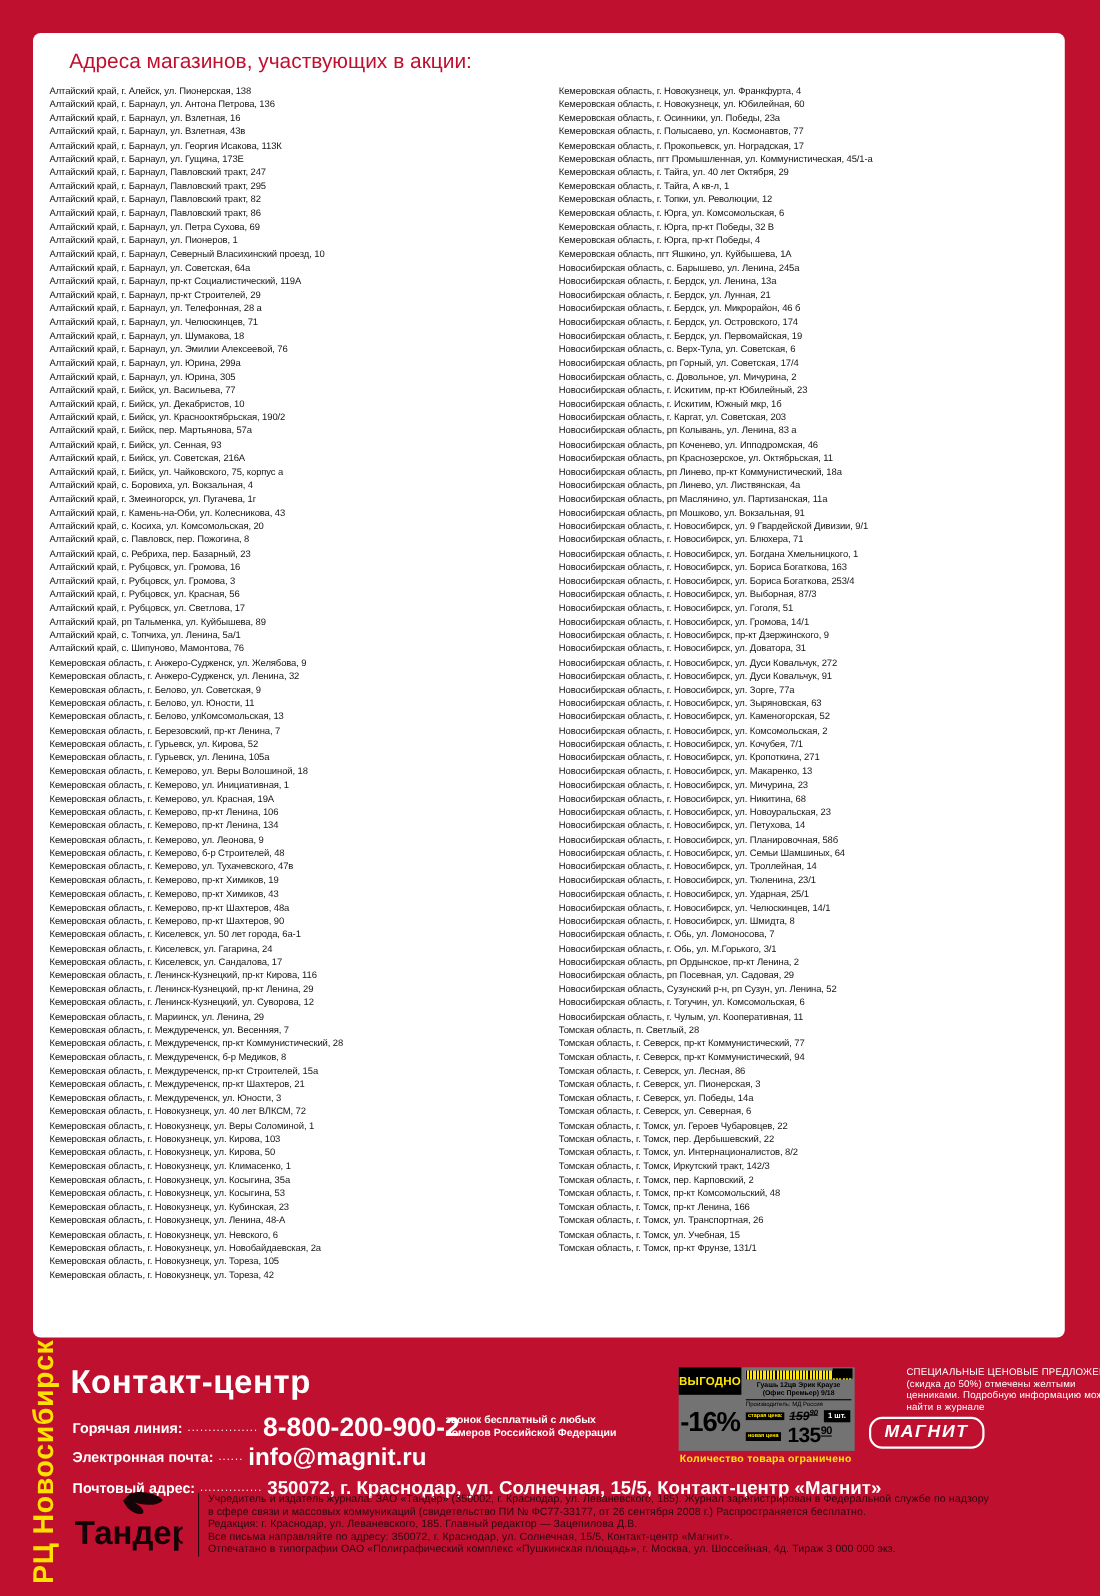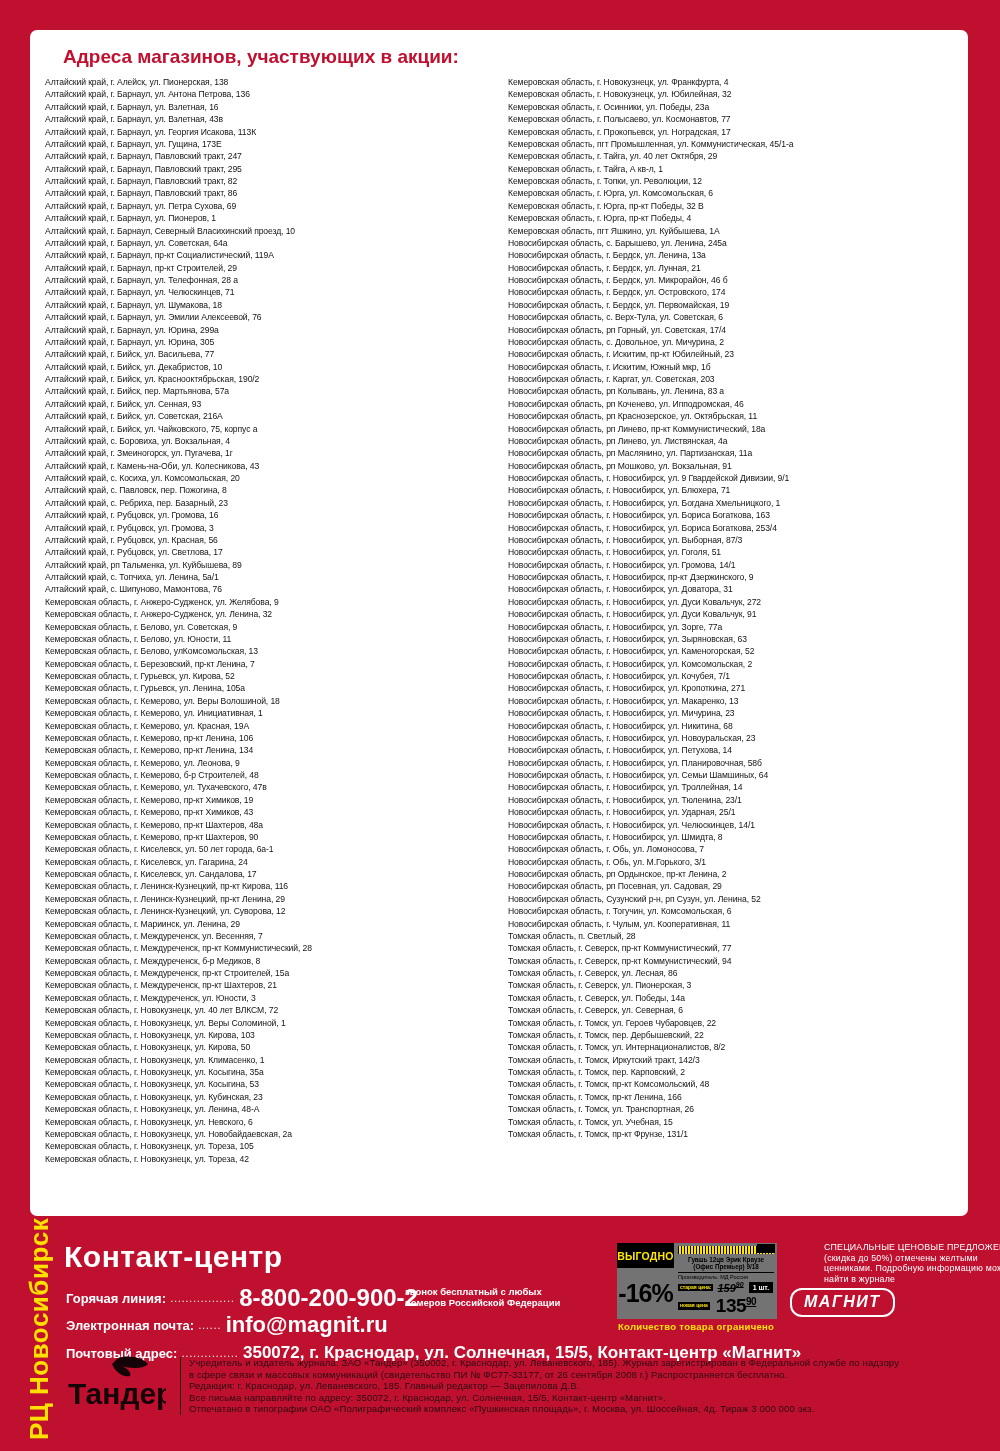--- a/index.html
+++ b/index.html
@@ -8,21 +8,21 @@
     background:#c01030;
     font-family:"Liberation Sans","DejaVu Sans",sans-serif;
   }
   
   .panel{
     position:absolute;left:30px;top:30px;width:938px;height:1186px;
     background:#ffffff;border-radius:7px;
   }
   .page-title{
     position:absolute;left:33px;top:16px;
-    color:#c01030;font-size:19px;font-weight:bold;letter-spacing:0px;
+    color:#c01030;font-size:19px;font-weight:normal;letter-spacing:0px;
   }
   .addr-col{
     position:absolute;top:46px;width:462px;
     font-size:8.6px;line-height:12.38px;color:#141414;
     letter-spacing:-0.1px;white-space:nowrap;
   }
   .addr-col.left{left:15px;}
   .addr-col.right{left:478px;}
   
   .footer{position:absolute;left:0;top:1216px;width:1000px;height:235px;}
@@ -202,21 +202,21 @@
       <div>Кемеровская область, г. Новокузнецк, ул. Косыгина, 53</div>
       <div>Кемеровская область, г. Новокузнецк, ул. Кубинская, 23</div>
       <div>Кемеровская область, г. Новокузнецк, ул. Ленина, 48-А</div>
       <div>Кемеровская область, г. Новокузнецк, ул. Невского, 6</div>
       <div>Кемеровская область, г. Новокузнецк, ул. Новобайдаевская, 2а</div>
       <div>Кемеровская область, г. Новокузнецк, ул. Тореза, 105</div>
       <div>Кемеровская область, г. Новокузнецк, ул. Тореза, 42</div>
     </div>
   <div class="addr-col right">
       <div>Кемеровская область, г. Новокузнецк, ул. Франкфурта, 4</div>
-      <div>Кемеровская область, г. Новокузнецк, ул. Юбилейная, 32</div>
+      <div>Кемеровская область, г. Новокузнецк, ул. Юбилейная, 60</div>
       <div>Кемеровская область, г. Осинники, ул. Победы, 23а</div>
       <div>Кемеровская область, г. Полысаево, ул. Космонавтов, 77</div>
       <div>Кемеровская область, г. Прокопьевск, ул. Ноградская, 17</div>
       <div>Кемеровская область, пгт Промышленная, ул. Коммунистическая, 45/1-а</div>
       <div>Кемеровская область, г. Тайга, ул. 40 лет Октября, 29</div>
       <div>Кемеровская область, г. Тайга, А кв-л, 1</div>
       <div>Кемеровская область, г. Топки, ул. Революции, 12</div>
       <div>Кемеровская область, г. Юрга, ул. Комсомольская, 6</div>
       <div>Кемеровская область, г. Юрга, пр-кт Победы, 32 В</div>
       <div>Кемеровская область, г. Юрга, пр-кт Победы, 4</div>

